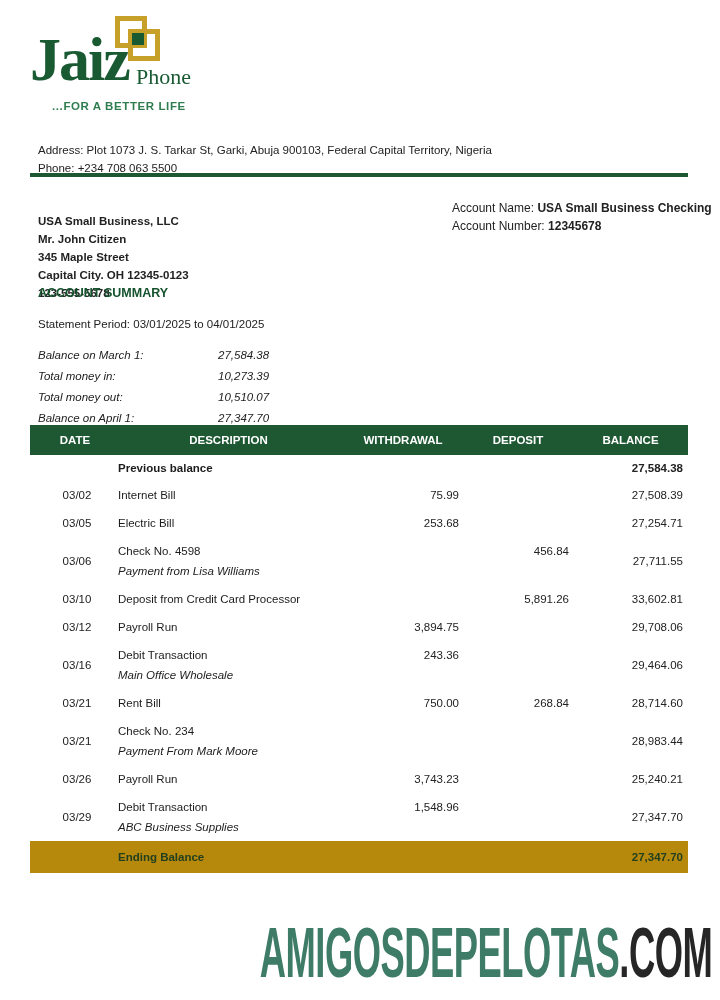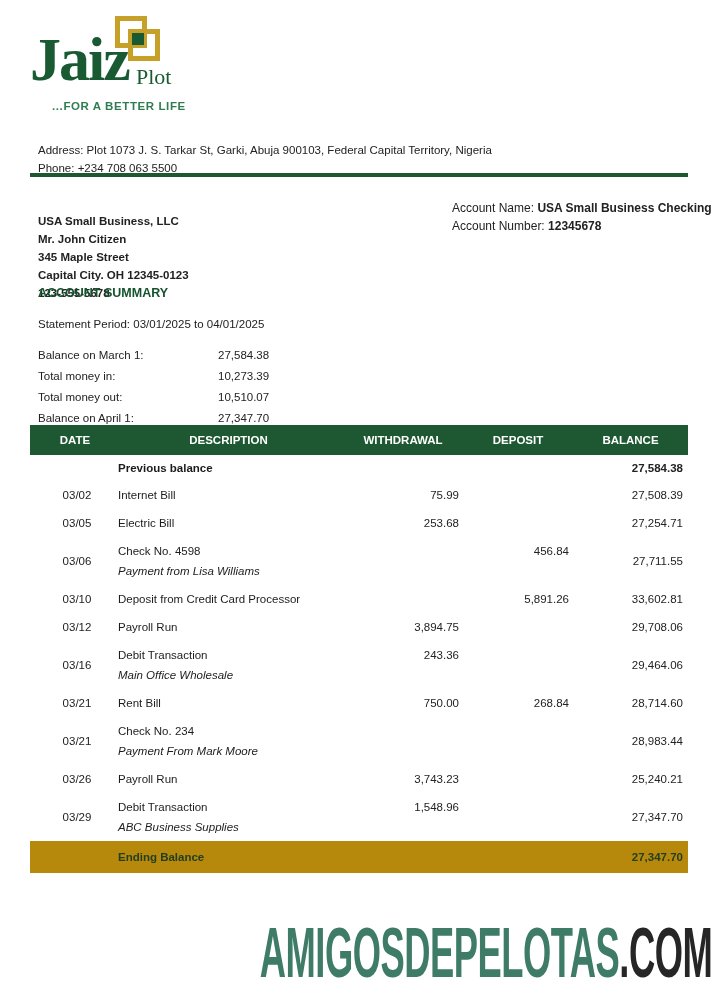--- a/index.html
+++ b/index.html
@@ -26,21 +26,21 @@
 
   
   .customer { position:absolute; left:38px; top:212px; font-size:11.5px; font-weight:bold; line-height:18px; color:#222; }
   .acct { position:absolute; left:452px; top:199px; font-size:12px; line-height:18px; color:#222; }
   .acct b { font-weight:bold; }
 
   
   .summary-heading { position:absolute; left:38px; top:286px; font-size:12.5px; font-weight:bold; color:#14532d; }
   .period { position:absolute; left:38px; top:318px; font-size:11.5px; color:#222; }
   .summary { position:absolute; left:38px; top:345px; width:340px; font-size:11.5px; line-height:21px; color:#222; }
-  .summary-row { display:grid; grid-template-columns:180px 1fr; }
+  .summary-row { display:grid; grid-template-columns:180px 1fr;font-style:italic; }
 
   
   .tx { position:absolute; left:30px; top:425px; width:658px; font-size:11.5px; }
   .tx-grid { display:grid; grid-template-columns:80px 1fr 120px 110px 115px; }
   .tx-head { background:#1E5832; color:#fff; font-weight:bold; height:30px; align-items:center; }
   .tx-head > div { padding:0 4px;text-align:center; }
   .h-date { text-align:center; padding-left:14px !important; }
   .h-desc { padding-left:8px !important; }
   .h-num { text-align:right; }
   .tx-row { align-items:center; padding:6px 0; line-height:16px; }
@@ -65,21 +65,21 @@
 
 <div class="page">
 
   <div class="logo">
     <div class="logo-word">Jaiz</div>
     <div class="logo-squares">
       <div class="sq sq1"></div>
       <div class="sq sq2"></div>
       <div class="sq-center"></div>
     </div>
-    <div class="logo-suffix">Plot</div>
+    <div class="logo-suffix">Phone</div>
     <div class="tagline">...FOR A BETTER LIFE</div>
   </div>
 
   <div class="contact">
     <div>Address: Plot 1073 J. S. Tarkar St, Garki, Abuja 900103, Federal Capital Territory, Nigeria</div>
     <div>Phone: +234 708 063 5500</div>
   </div>
   <div class="rule"></div>
 
   <div class="customer">

